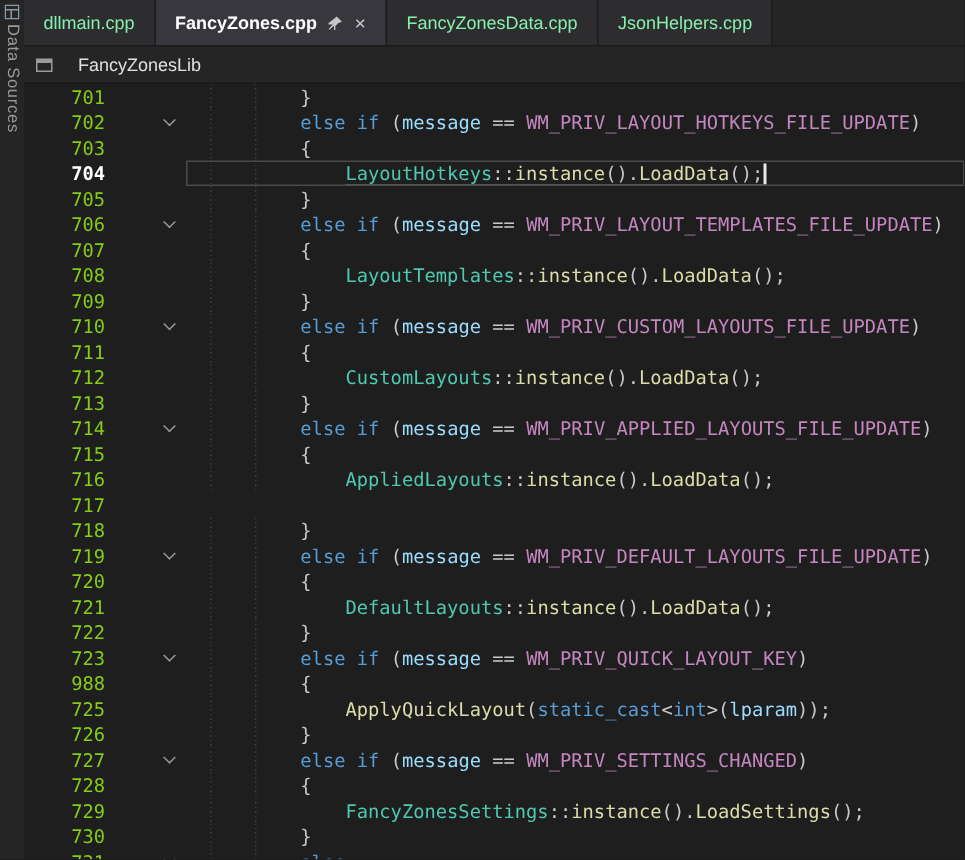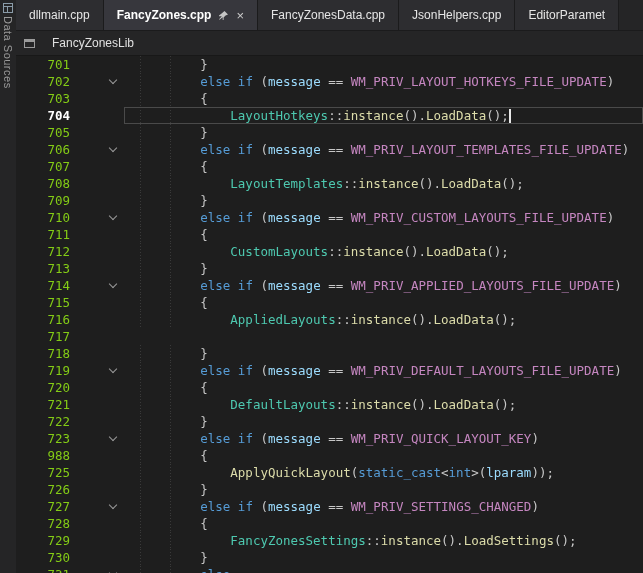--- a/index.html
+++ b/index.html
@@ -8,21 +8,21 @@
   .app { width:643px; height:573px; display:flex; overflow:hidden; background:#1e1e1e; }
 
   
   .side-strip { width:16px; flex:none; background:#252526; display:flex; flex-direction:column; align-items:center; }
   .side-tab-label { writing-mode:vertical-rl; font-size:11px; color:#9a9a9a; margin-top:3px; letter-spacing:.5px; white-space:nowrap; }
 
   .main { flex:1; min-width:0; display:flex; flex-direction:column; }
 
   
   .tab-bar { height:30px; flex:none; background:#252526; display:flex; overflow:hidden; }
-  .tab { display:flex; align-items:center; gap:7px; padding:0 13px; background:#2d2d30; color:#e5e5e5;
+  .tab { display:flex; align-items:center; gap:7px; padding:0 13px; background:#2d2d30; color:#86efac;
          font-size:12px; border-right:1px solid #1b1b1c; white-space:nowrap; cursor:default; }
   .tab.active { background:#37373d; color:#ffffff; font-weight:bold; }
   .tab .close-icon { color:#cccccc; font-size:13px; font-weight:normal; line-height:1; }
   .tab .pin { display:flex; align-items:center; }
 
   
   .breadcrumb-bar { height:26px; flex:none; background:#252526; border-top:1px solid #1b1b1c; border-bottom:1px solid #181818;
                     display:flex; align-items:center; gap:16px; padding:0 7px; color:#e0e0e0; font-size:12px; }
 
   
@@ -80,23 +80,20 @@
           </svg>
         </span>
         <span class="close-icon">×</span>
       </div>
       <div class="tab">
         <span>FancyZonesData.cpp</span>
       </div>
       <div class="tab">
         <span>JsonHelpers.cpp</span>
       </div>
-      <div class="tab">
-        <span>EditorParamet</span>
-      </div>
     </div>
 
     <div class="breadcrumb-bar">
       <svg width="13" height="13">
         <rect x="1.5" y="2.5" width="10" height="8" fill="none" stroke="#9b9b9b"></rect>
         <rect x="1.5" y="2.5" width="10" height="2.5" fill="#9b9b9b"></rect>
       </svg>
       <span>FancyZonesLib</span>
     </div>
 

